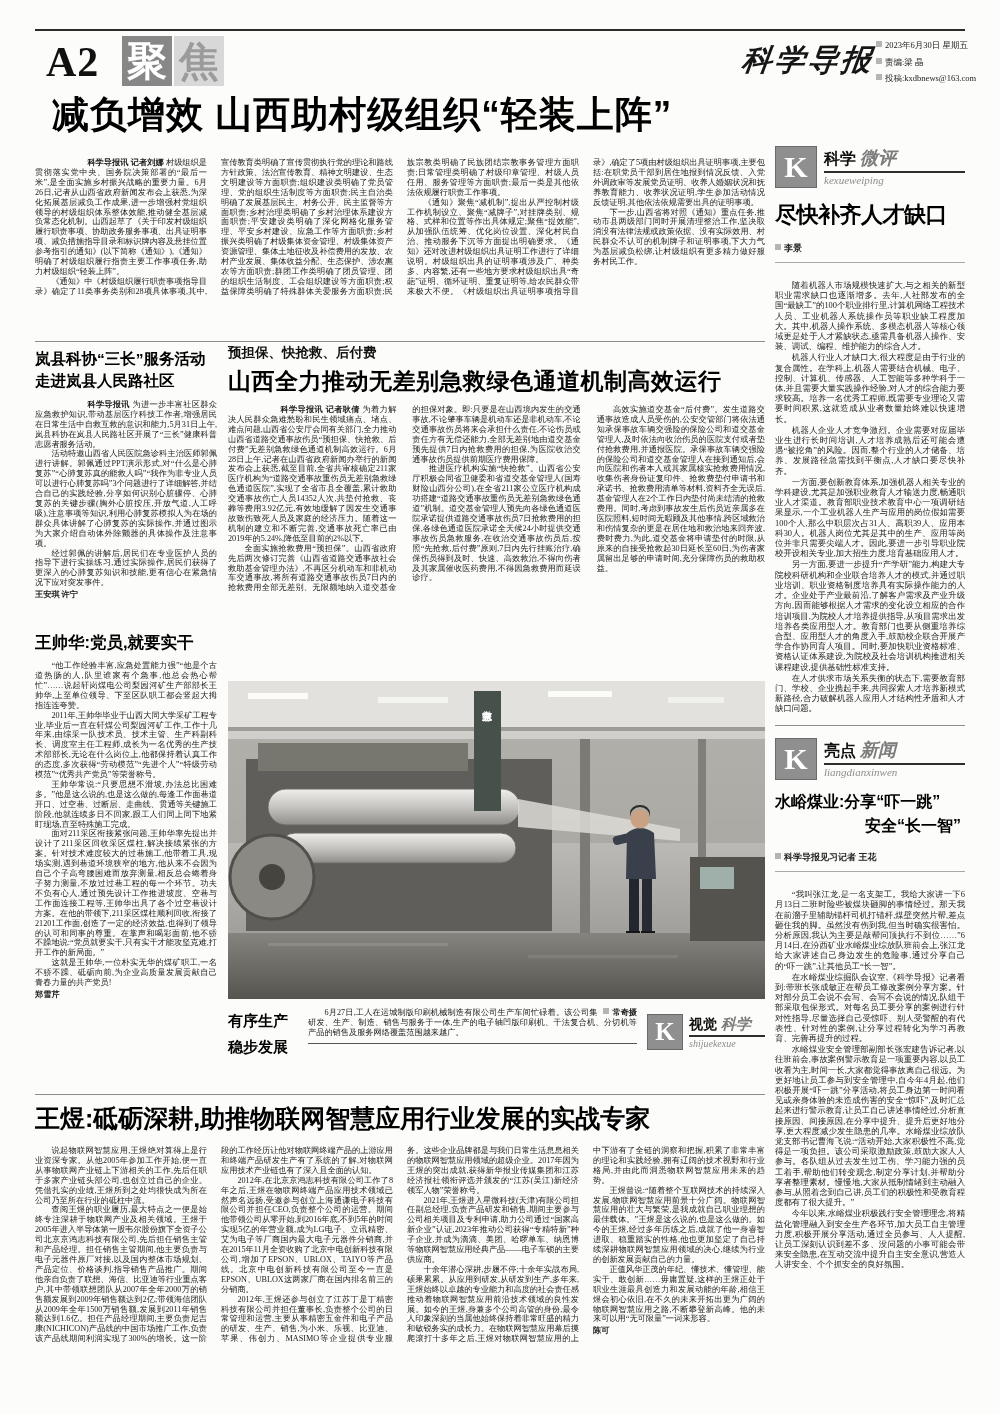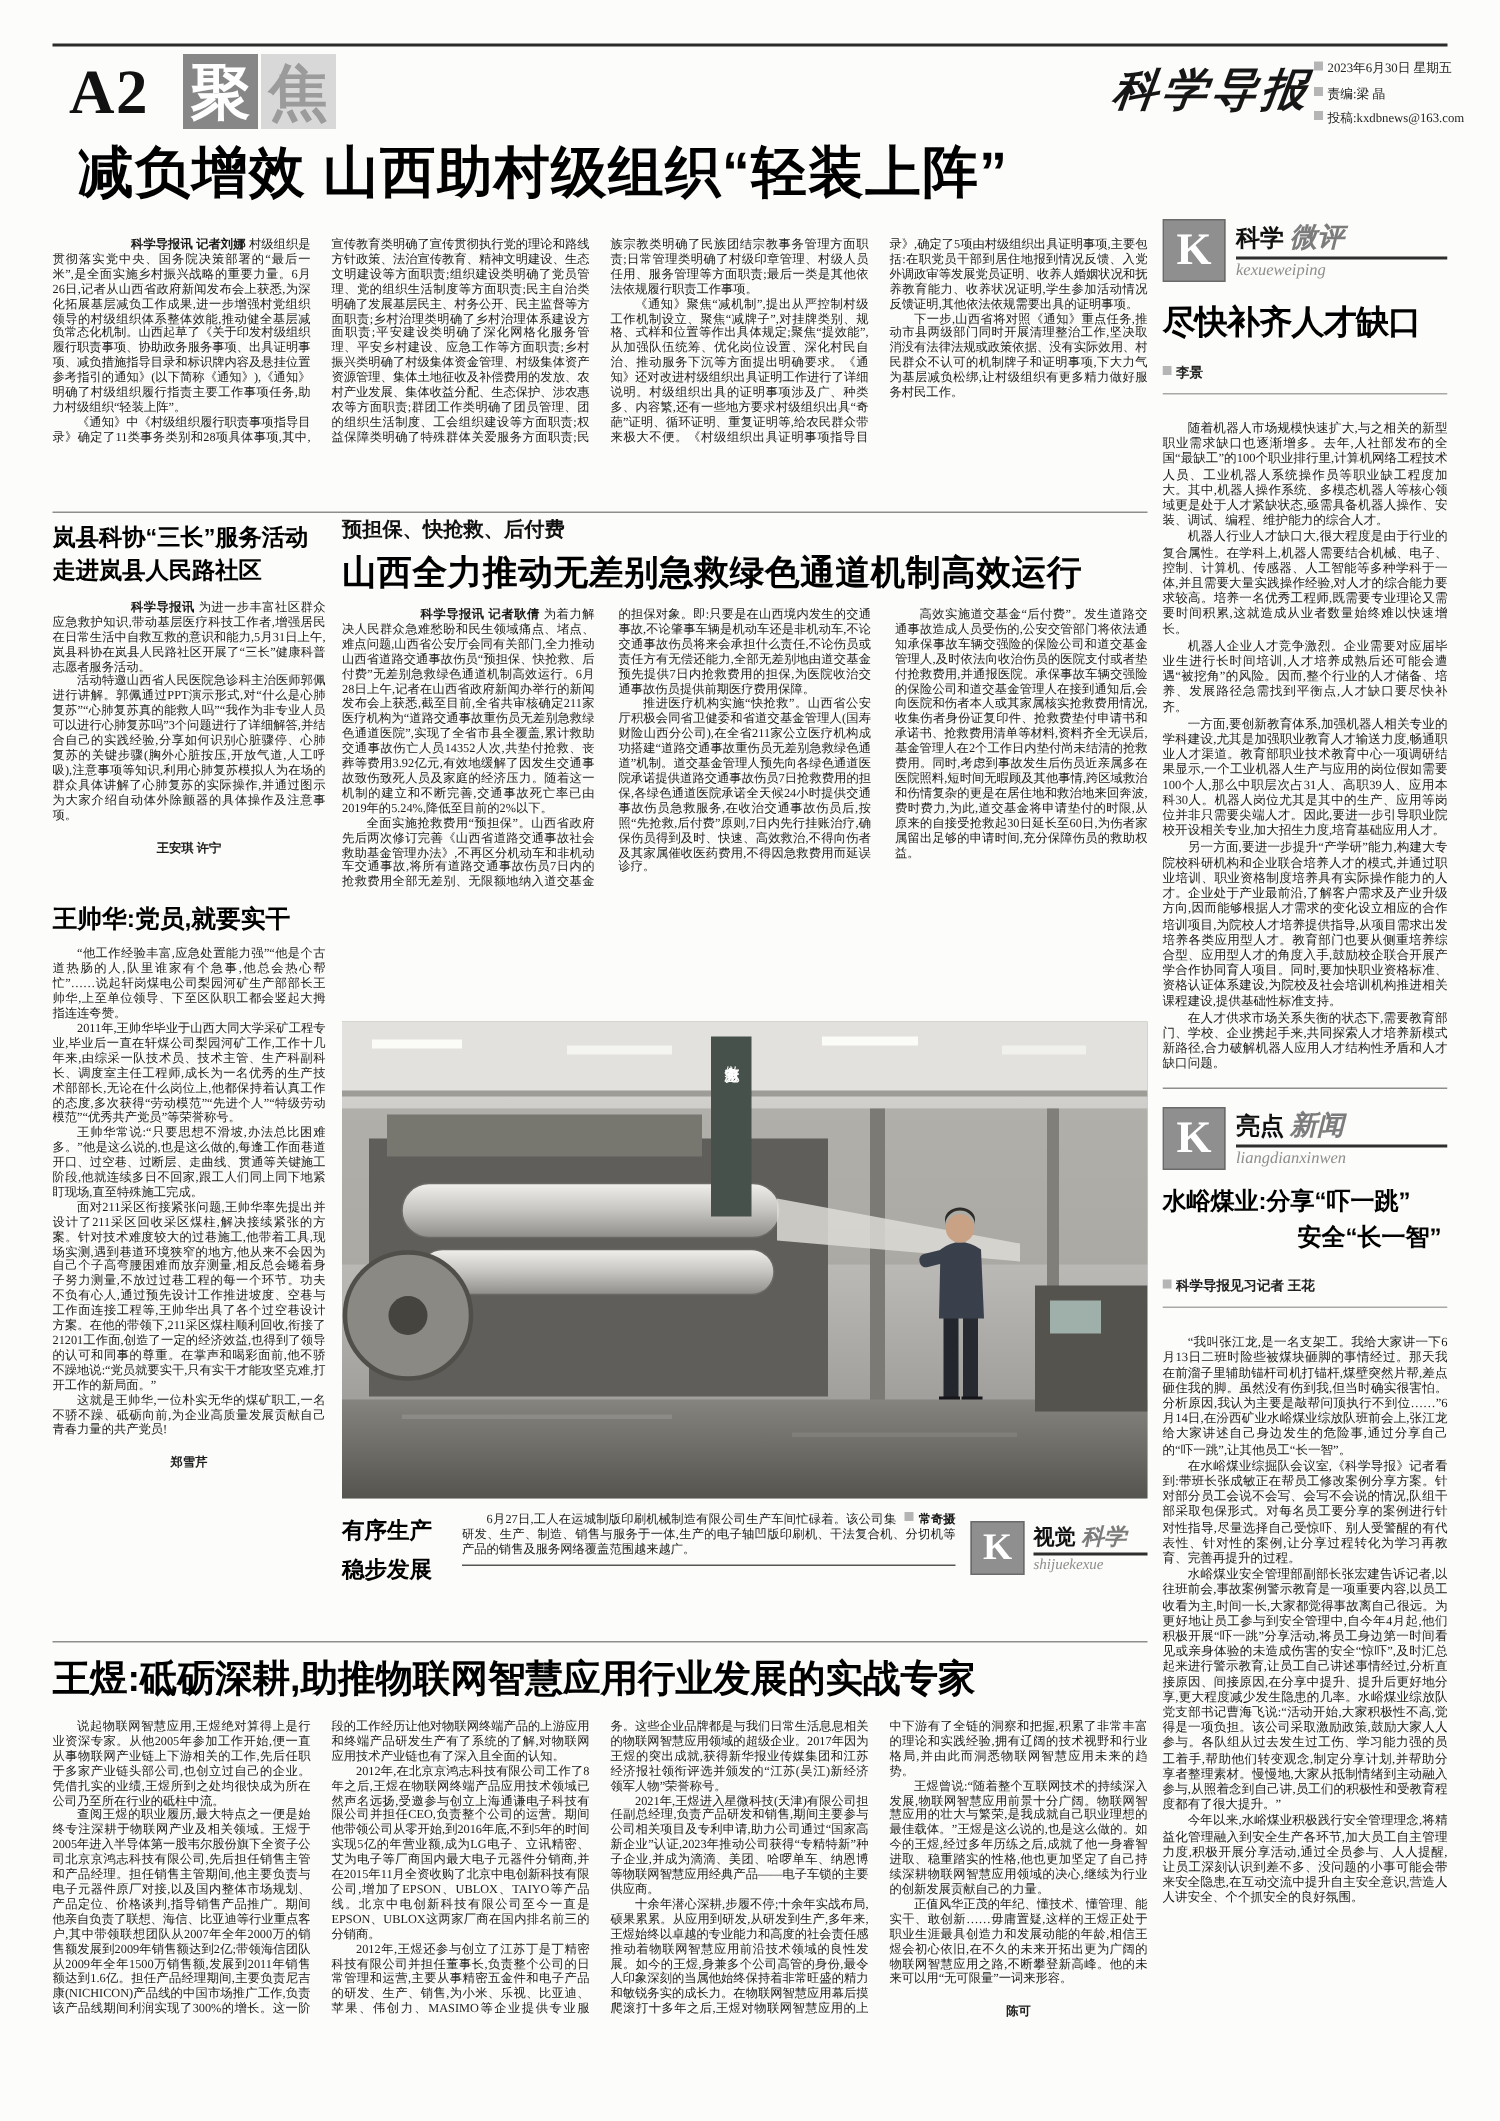--- a/index.html
+++ b/index.html
@@ -19,21 +19,21 @@
   .hdr-meta{position:absolute;left:876px;top:37px;width:90px;font-size:8.5px;line-height:1.95;color:#222;}
   .meta-row{white-space:nowrap;}
   .sq{display:inline-block;width:6px;height:6px;background:#b5b5b5;margin-right:3px;vertical-align:1px;}
 
   
   .lead-title{position:absolute;left:52px;top:90px;margin:0;font-size:37px;font-weight:900;
         letter-spacing:1px;color:#000;font-family:"Liberation Sans","DejaVu Sans",sans-serif;white-space:nowrap;}
   .body{font-size:8.2px;line-height:9.9px;text-align:justify;}
   .para{margin:0;text-indent:2em;}
   .byline{font-family:"Liberation Sans","DejaVu Sans",sans-serif;font-weight:bold;padding-left:36px;}
-  .sig{text-align:center;margin:12px 0 0;font-weight:bold;text-indent:0;}
+  .sig{text-align:left;margin:2px 0 0;font-weight:bold;text-indent:0;}
   .cols4{column-count:4;column-gap:14px;}
   .cols3{column-count:3;column-gap:16px;}
   .lead-body{position:absolute;left:35px;top:158px;width:730px;height:178px;overflow:hidden;}
   .rule{position:absolute;left:35px;width:730px;border-top:1px solid #8e8e8e;}
   .rule-1{top:341px;}
   .rule-2{top:1094px;}
 
   
   .leftcol{position:absolute;left:35px;top:348px;width:182px;height:742px;overflow:hidden;}
   .t-lanxian{margin:0 0 7px;font-size:15.5px;line-height:1.45;font-weight:900;color:#000;
@@ -118,20 +118,21 @@
   </div>
   <div class="rule rule-1"></div>
 
   <div class="leftcol">
     <section>
       <h2 class="t-lanxian"><span>岚县科协“三长”服务活动</span><br><span>走进岚县人民路社区</span></h2>
       <div class="body">
         <p class="para"><b class="byline">科学导报讯 </b><span>为进一步丰富社区群众应急救护知识,带动基层医疗科技工作者,增强居民在日常生活中自救互救的意识和能力,5月31日上午,岚县科协在岚县人民路社区开展了“三长”健康科普志愿者服务活动。</span></p>
         <div>
             <p class="para">活动特邀山西省人民医院急诊科主治医师郭佩进行讲解。郭佩通过PPT演示形式,对“什么是心肺复苏”“心肺复苏真的能救人吗”“我作为非专业人员可以进行心肺复苏吗”3个问题进行了详细解答,并结合自己的实践经验,分享如何识别心脏骤停、心肺复苏的关键步骤(胸外心脏按压,开放气道,人工呼吸),注意事项等知识,利用心肺复苏模拟人为在场的群众具体讲解了心肺复苏的实际操作,并通过图示为大家介绍自动体外除颤器的具体操作及注意事项。</p>
+            <p class="para">经过郭佩的讲解后,居民们在专业医护人员的指导下进行实操练习,通过实际操作,居民们获得了更深入的心肺复苏知识和技能,更有信心在紧急情况下应对突发事件。</p>
           </div>
         <p class="sig">王安琪 许宁</p>
       </div>
     </section>
     <section>
       <h2 class="t-wsh">王帅华:党员,就要实干</h2>
       <div class="body">
         <div>
             <p class="para">“他工作经验丰富,应急处置能力强”“他是个古道热肠的人,队里谁家有个急事,他总会热心帮忙”……说起轩岗煤电公司梨园河矿生产部部长王帅华,上至单位领导、下至区队职工都会竖起大拇指连连夸赞。</p>
             <p class="para">2011年,王帅华毕业于山西大同大学采矿工程专业,毕业后一直在轩煤公司梨园河矿工作,工作十几年来,由综采一队技术员、技术主管、生产科副科长、调度室主任工程师,成长为一名优秀的生产技术部部长,无论在什么岗位上,他都保持着认真工作的态度,多次获得“劳动模范”“先进个人”“特级劳动模范”“优秀共产党员”等荣誉称号。</p>

